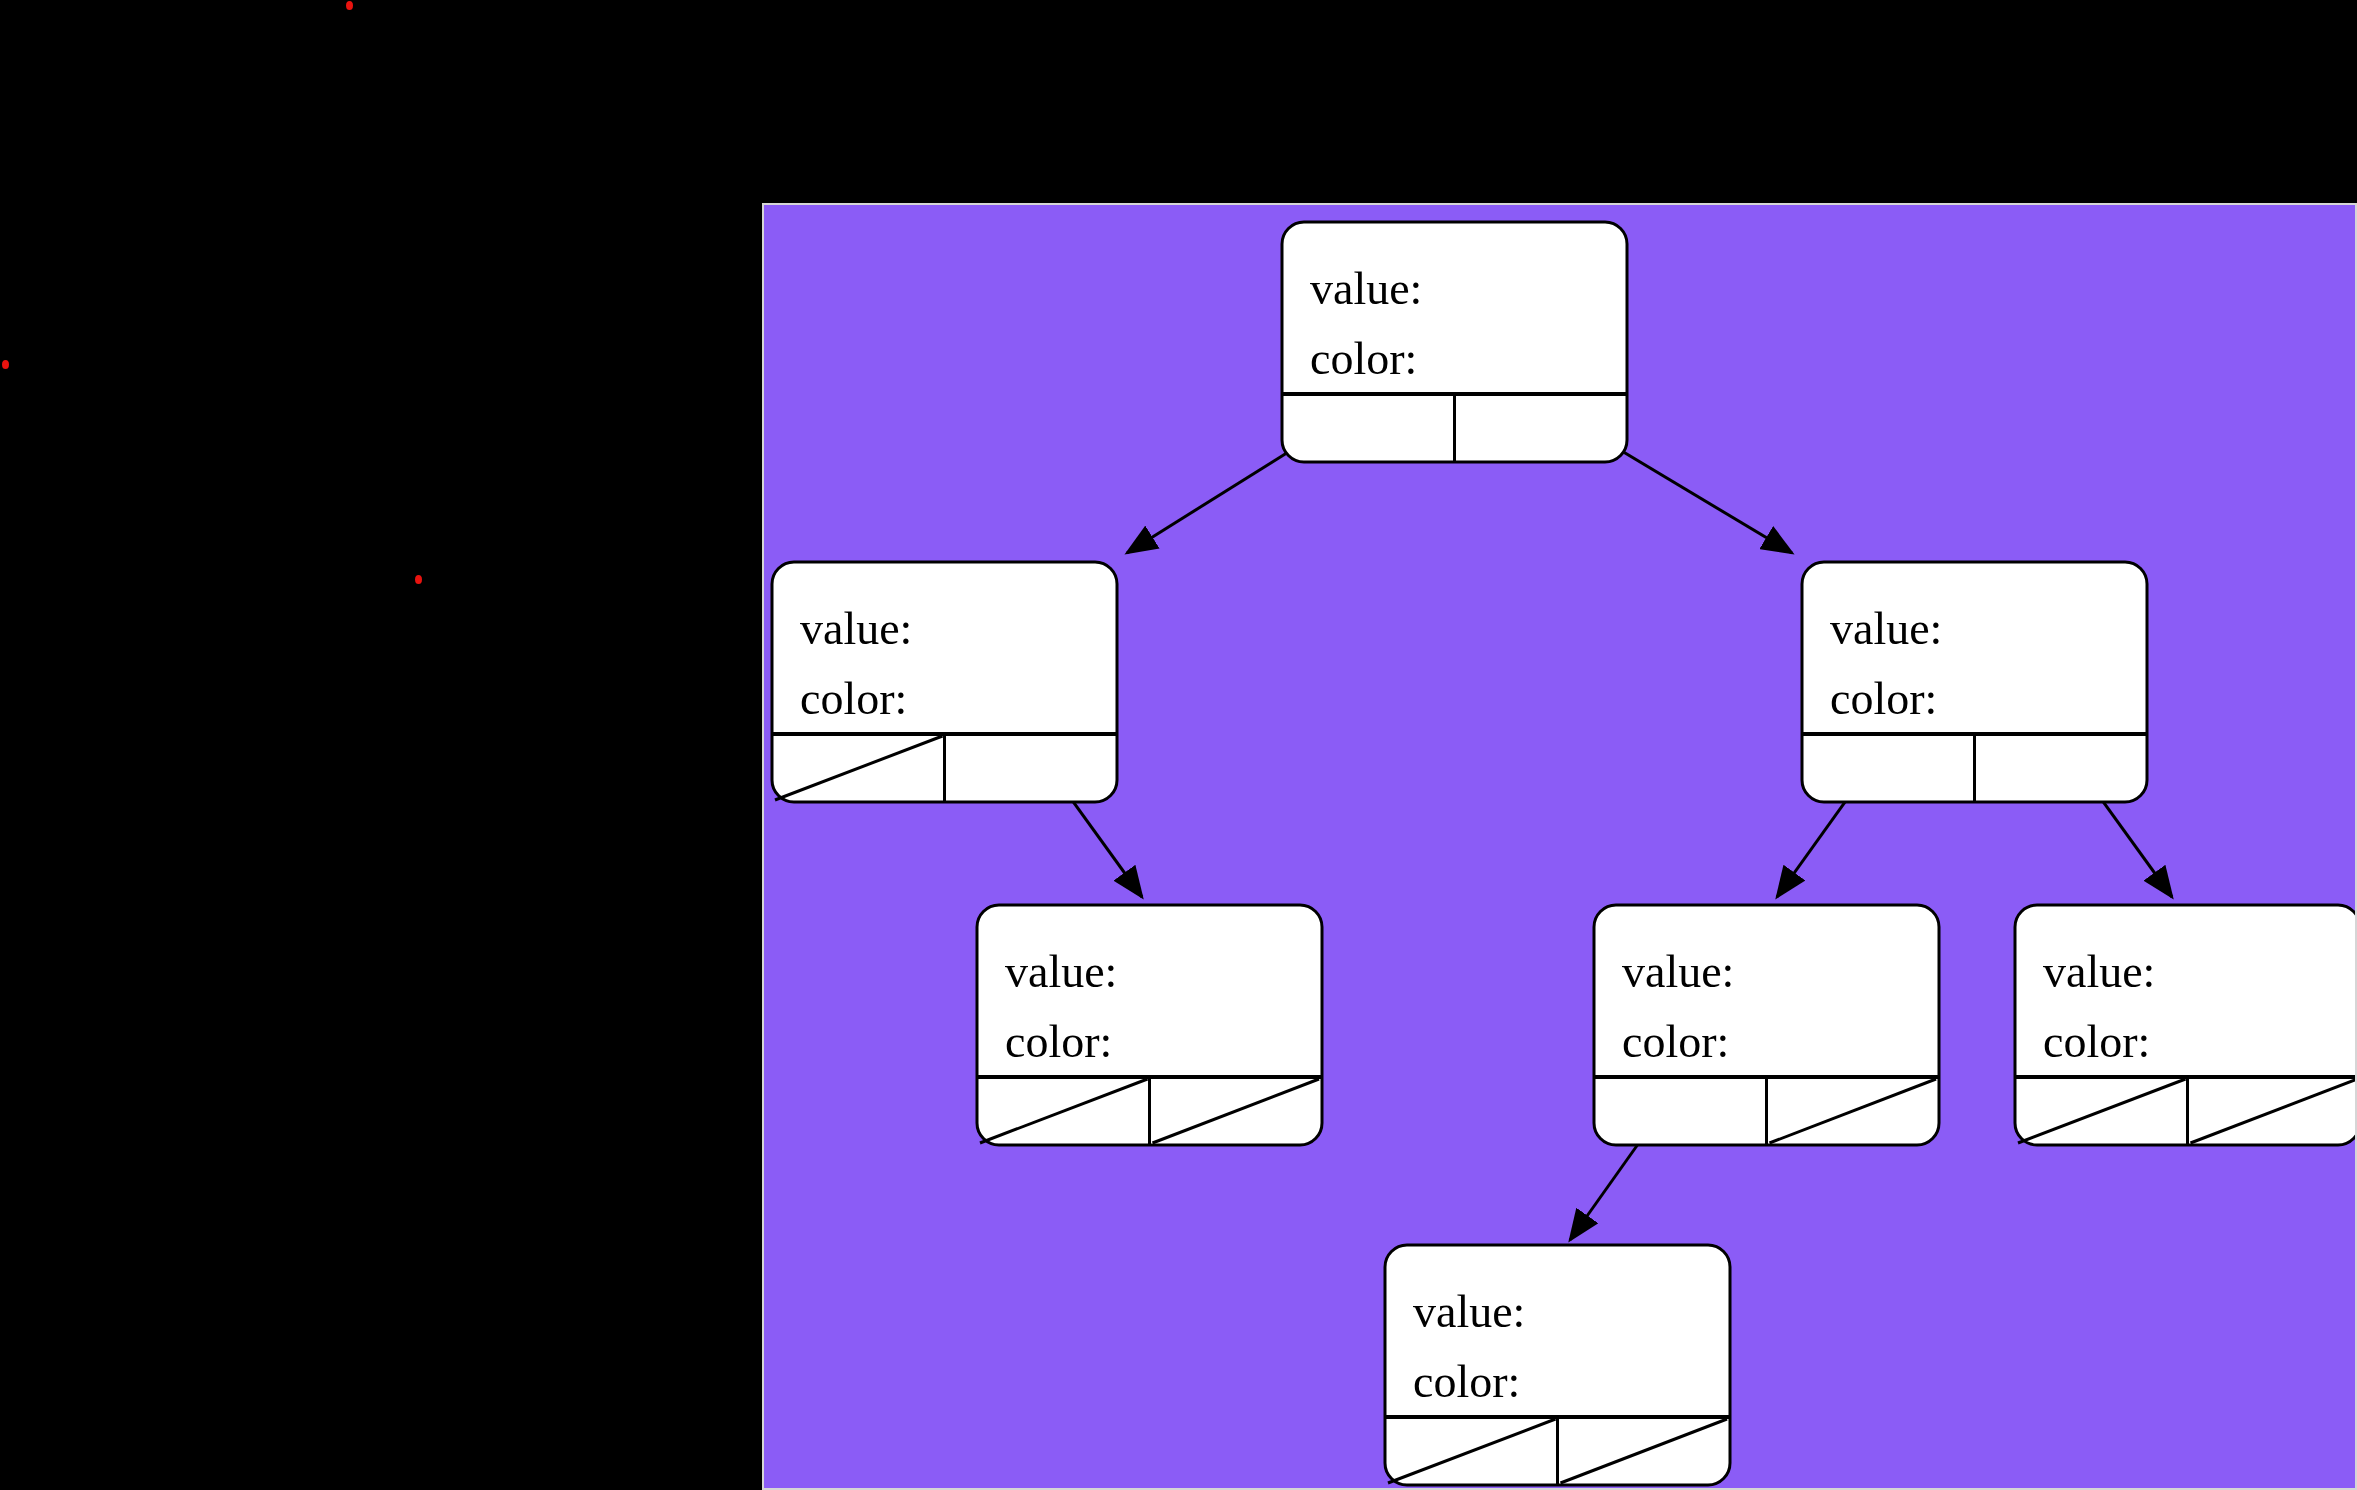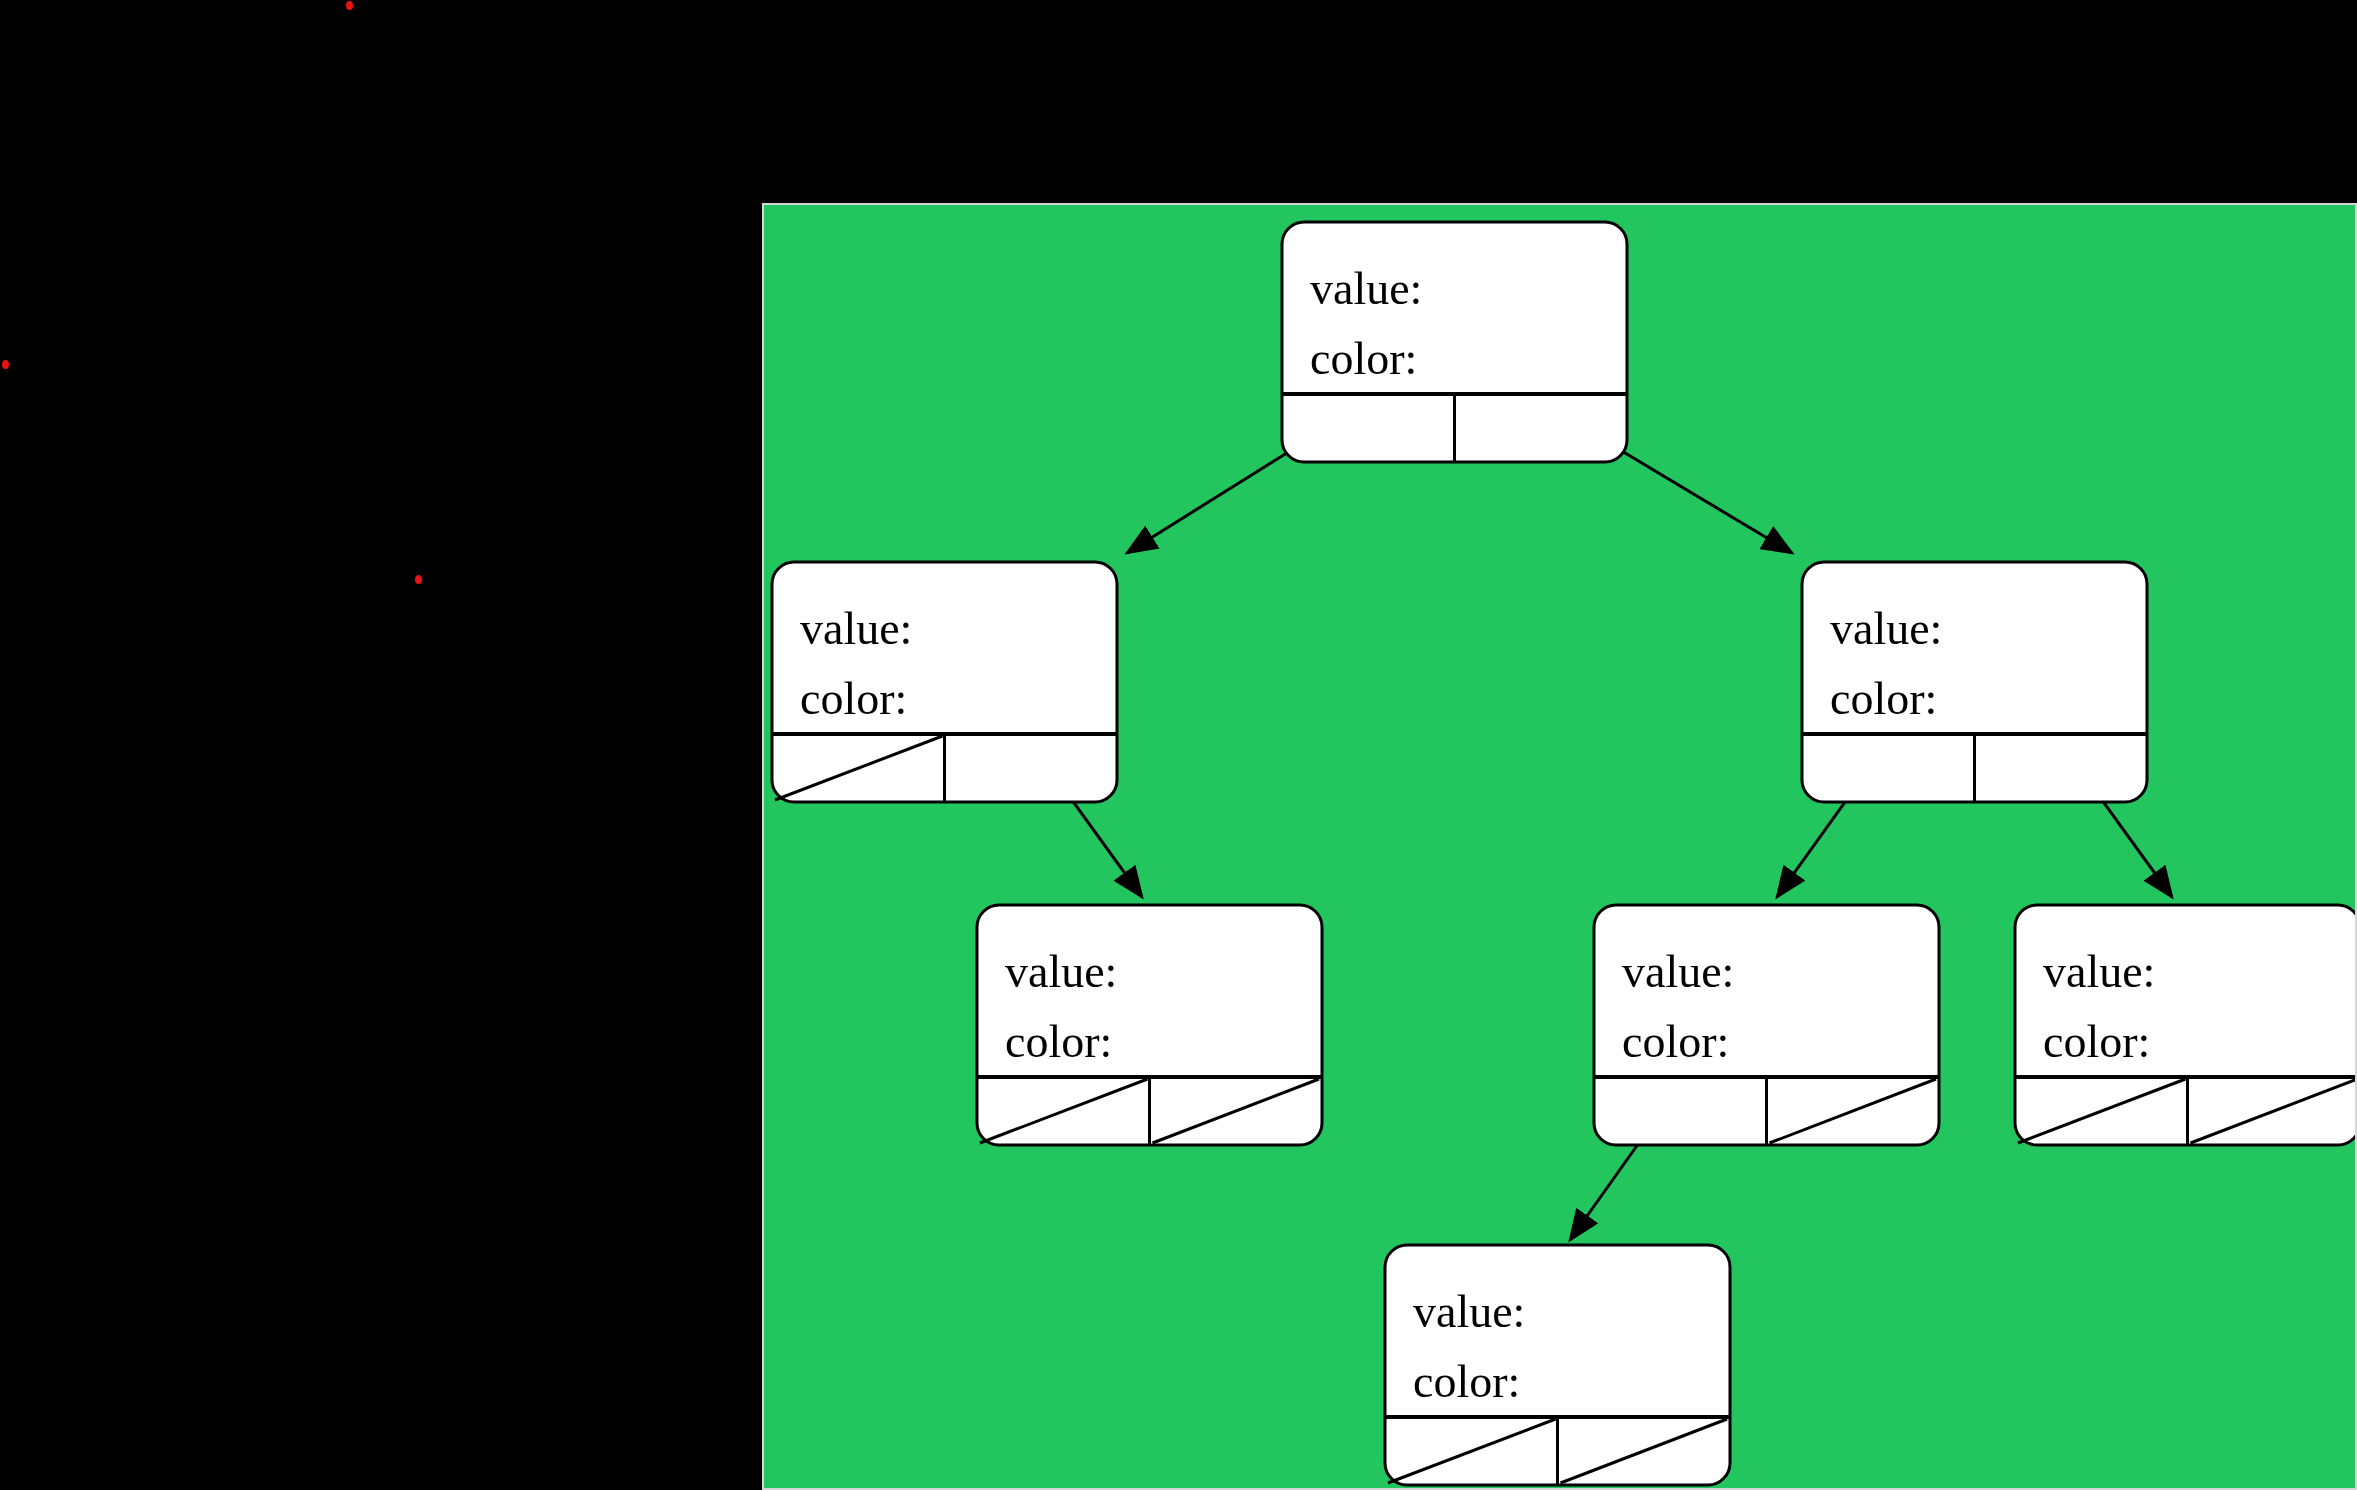--- a/index.html
+++ b/index.html
@@ -21,21 +21,21 @@
 <body>
 
 <div id="root">
 
   <div id="markers">
       <div class="marker-dot" style="left: 346px; top: 1px; background: rgb(232, 19, 15);"></div>
       <div class="marker-dot" style="left: 2px; top: 360px; background: rgb(232, 19, 15);"></div>
       <div class="marker-dot" style="left: 415px; top: 575px; background: rgb(232, 19, 15);"></div>
     </div>
 
-  <div id="canvas" style="left: 762px; top: 203px; width: 1595px; height: 1287px; background: #22c55e; border-color: rgb(214, 214, 214); padding-left: 40px;">
+  <div id="canvas" style="left: 762px; top: 203px; width: 1595px; height: 1287px; background: #8b5cf6; border-color: rgb(214, 214, 214); padding-left: 40px;">
     <svg id="tree-svg" xmlns="http://www.w3.org/2000/svg" width="1595" height="1287" viewBox="0 0 1595 1287">
         <defs>
           <marker id="arrowhead" markerWidth="11" markerHeight="9" refX="10" refY="4.5" orient="auto" markerUnits="strokeWidth">
             <path d="M0,0 L11,4.5 L0,9 z" fill="#000000"></path>
           </marker>
         </defs>
         <g>
           <line x1="604" y1="197" x2="363" y2="348" stroke="#000000" stroke-width="3" marker-end="url(#arrowhead)"></line>
           <line x1="776" y1="197" x2="1028" y2="348" stroke="#000000" stroke-width="3" marker-end="url(#arrowhead)"></line>
           <line x1="266" y1="537" x2="378" y2="692" stroke="#000000" stroke-width="3" marker-end="url(#arrowhead)"></line>

